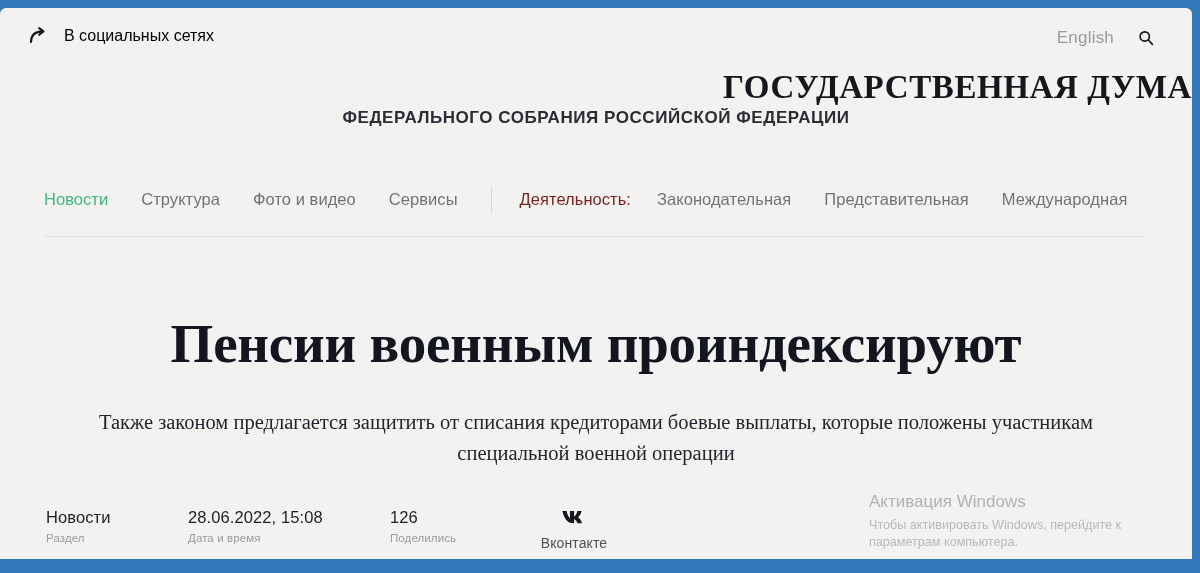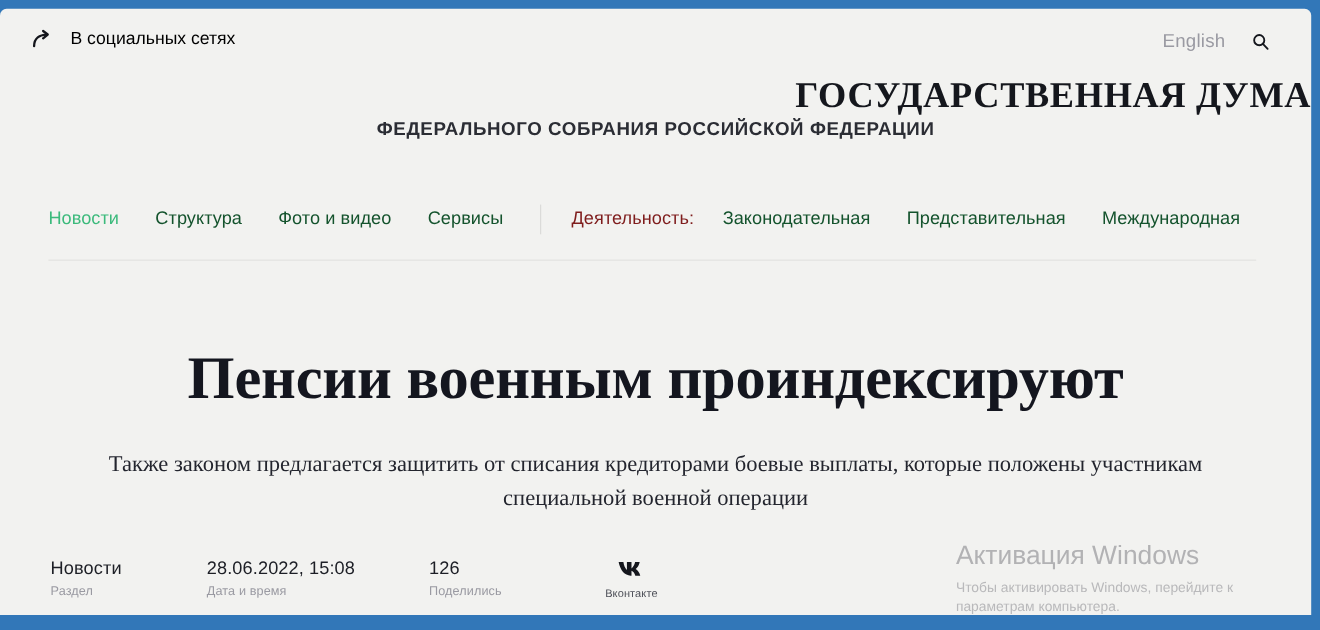--- a/index.html
+++ b/index.html
@@ -105,21 +105,21 @@
     position: absolute;
     left: 44px;
     top: 178px;
     right: 40px;
     display: flex;
     align-items: center;
     white-space: nowrap;
   }
   .nav-item {
     font-size: 16.5px;
-    color: #14532d;
+    color: #737373;
     margin-right: 33px;
     letter-spacing: .05px;
   }
   .nav-item.active { color: #3cba7c; }
   .nav-item.muted  { color: #7f1d1d; margin-right: 26px; }
   #nav-divider {
     width: 1px;
     height: 27px;
     background: #d9d9d6;
     margin: 0 28px 0 0;
@@ -191,36 +191,36 @@
   #meta-social   { text-align: center; width: 72px; }
   .vk-glyph {
     display: block;
     margin: 1px auto 0;
     width: 26px;
     height: 17px;
     color: #15171d;
   }
   #vk-label {
     margin-top: 9px;
-    font-size: 10px;
+    font-size: 14px;
     color: #4e5058;
     letter-spacing: .1px;
   }
 
   
   #watermark {
     position: absolute;
     left: 869px;
     top: 484px;
     width: 300px;
     color: #b9b9bb;
     pointer-events: none;
   }
   #wm-title {
-    font-size: 24px;
+    font-size: 17px;
     line-height: 1.2;
     color: #b2b2b4;
   }
   #wm-sub {
     margin-top: 5px;
     font-size: 12.6px;
     line-height: 1.33;
     color: #b9b9bb;
   }
 </style>

